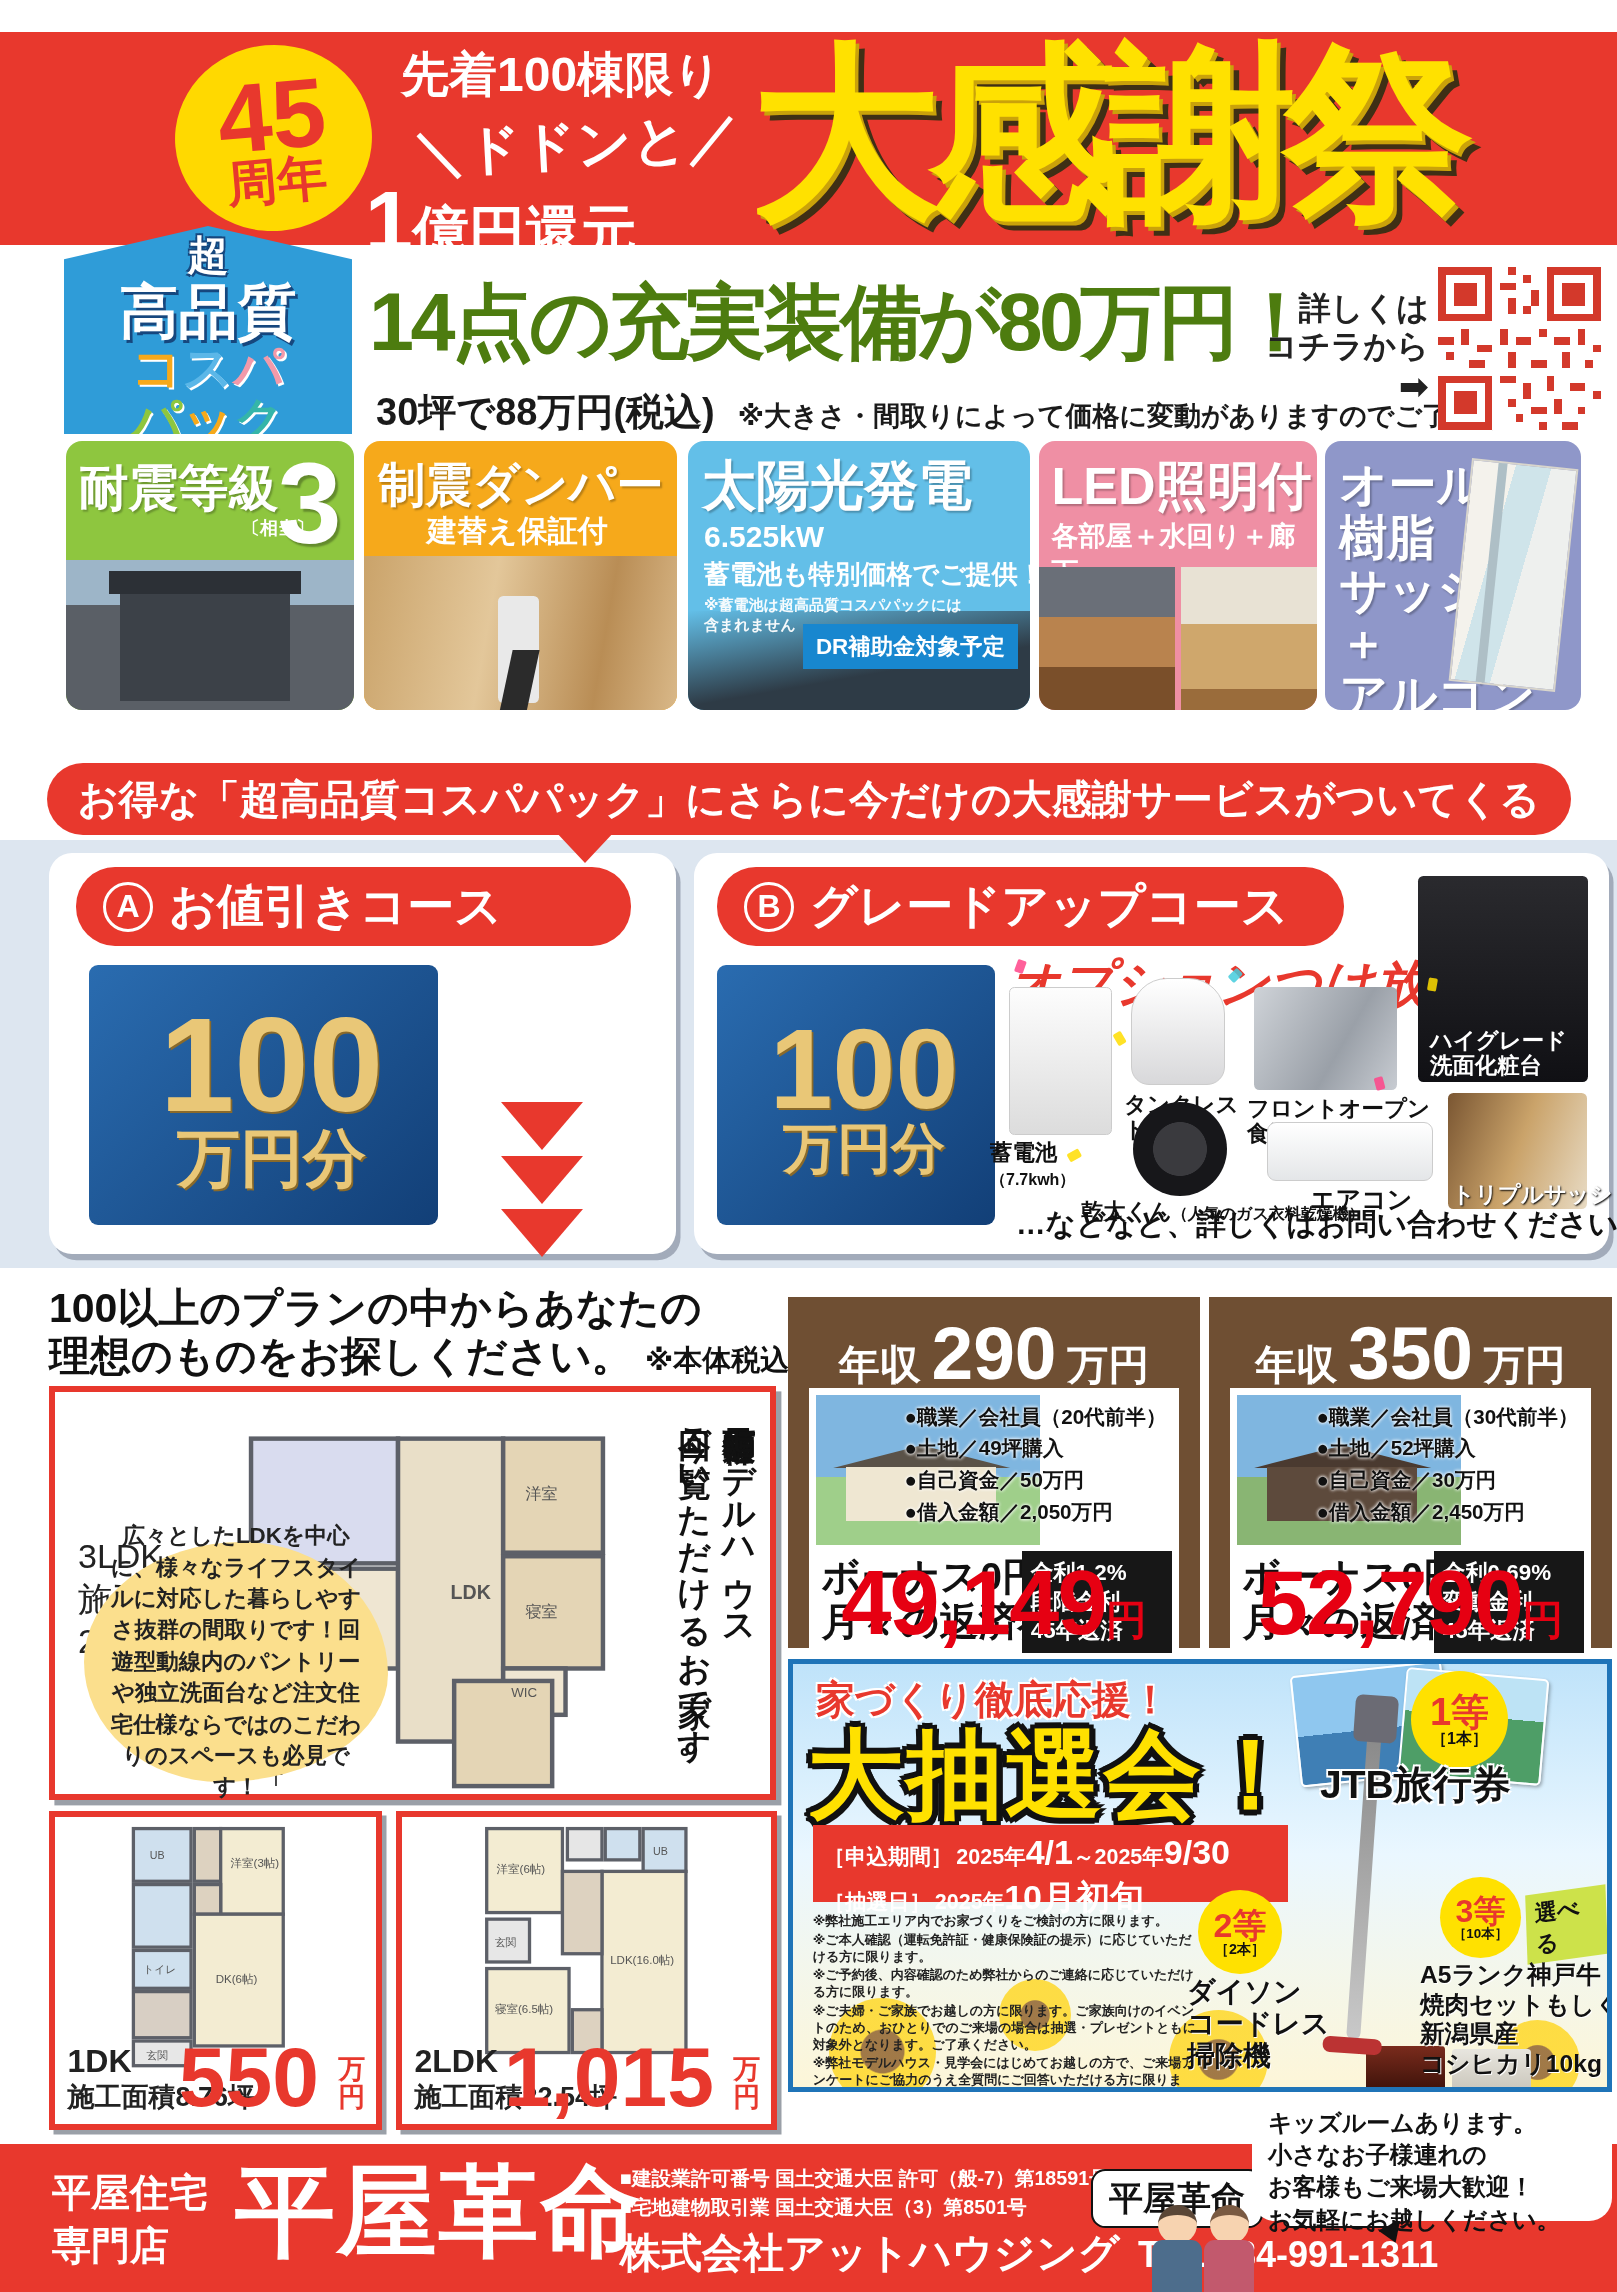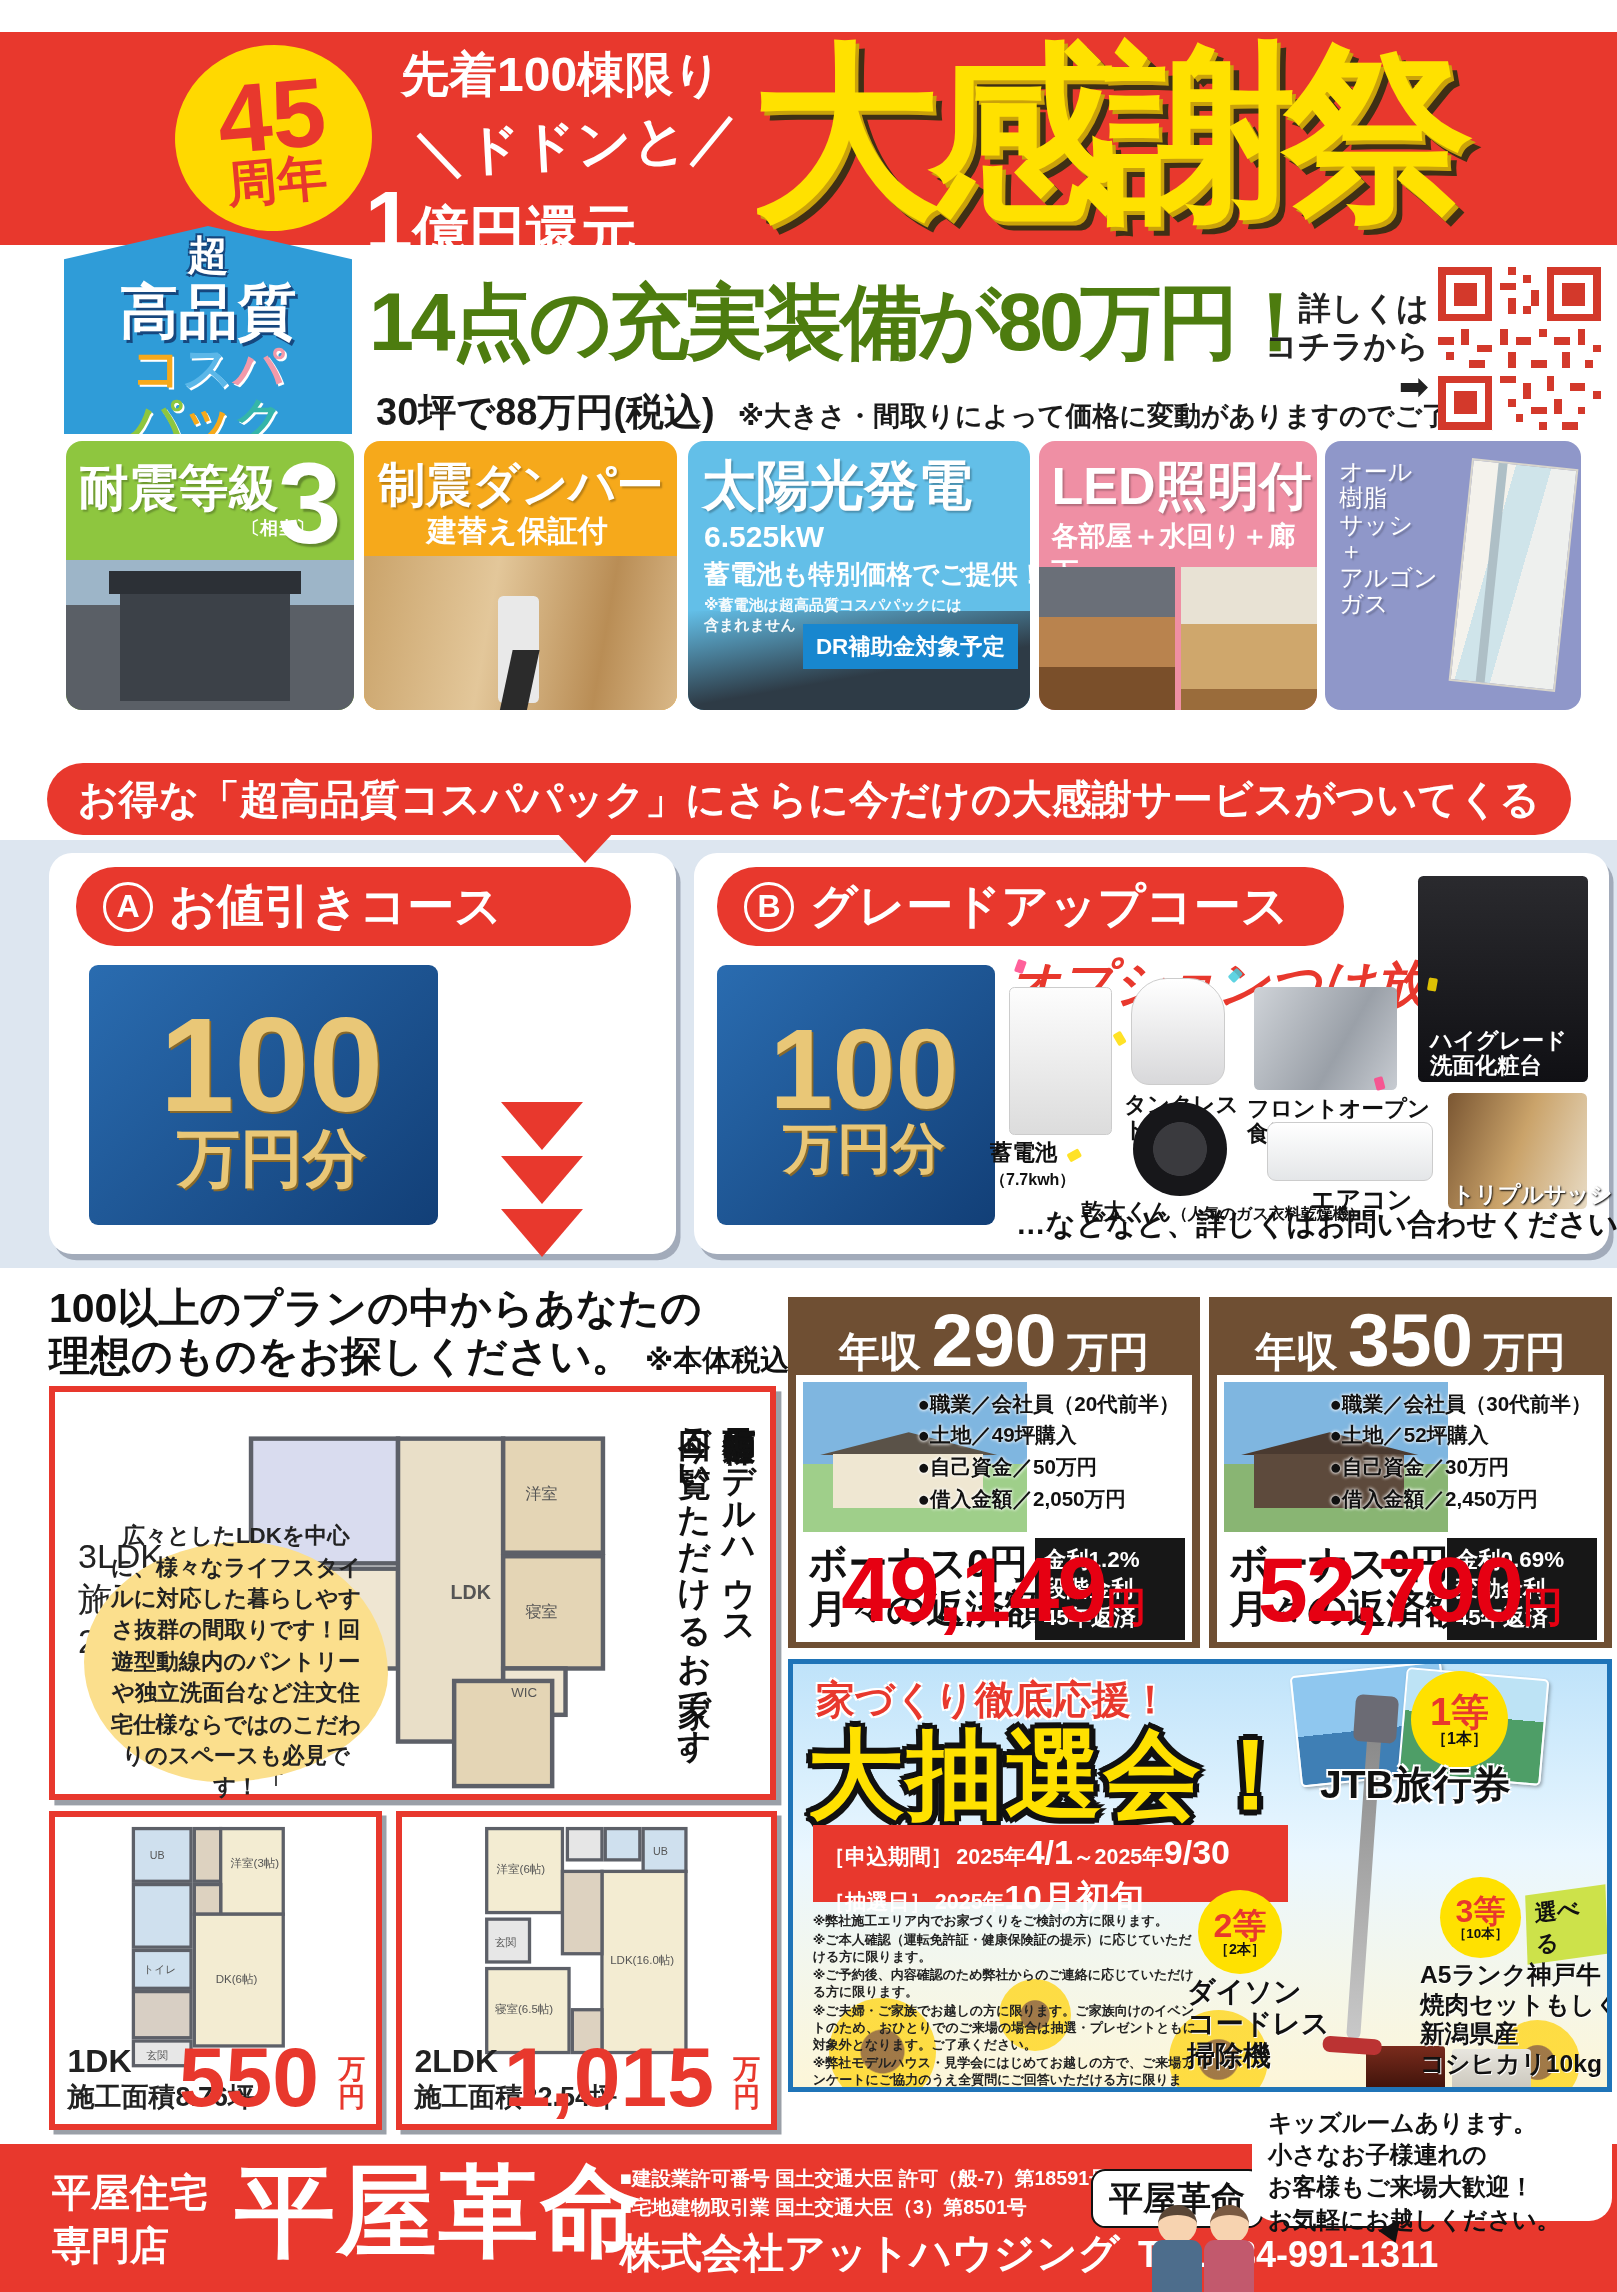--- a/index.html
+++ b/index.html
@@ -55,21 +55,21 @@
   .f3 .f-title{position:absolute;left:14.3px;top:9px;font-size:54px;}
   .f3 .f-kw{position:absolute;left:16px;top:79px;font-size:30px;font-weight:800;}
   .f3 .f-lead{position:absolute;left:16px;top:116px;font-size:26px;font-weight:900;white-space:nowrap;}
   .f3 .f-note{position:absolute;left:16px;top:154px;font-size:15px;font-weight:700;line-height:1.3;opacity:.95;}
   .f3 .f-badge{position:absolute;right:12.5px;bottom:41px;background:#1887cf;color:#fff;font-size:22.4px;font-weight:900;padding:7.2px 12.5px;}
   .f3 .photo{position:absolute;left:0;right:0;bottom:0;height:99px;background:linear-gradient(170deg,rgba(40,50,60,0) 0,#2e3b46 60%);}
   .f4 .f-title{position:absolute;left:12.5px;top:10.7px;font-size:52px;}
   .f4 .f-sub{position:absolute;left:12.5px;top:77px;font-size:27px;font-weight:800;}
   .f4 .photo1{position:absolute;left:0;bottom:0;width:136px;height:143px;background:linear-gradient(#6a6f78 0 35%,#b9834e 35% 70%,#7a4f2a 70%);}
   .f4 .photo2{position:absolute;right:0;bottom:0;width:136px;height:143px;background:linear-gradient(#e8e2d4 0 40%,#cfa76c 40% 85%,#9a6c3b 85%);}
-  .f5 .f-lines{position:absolute;left:14.3px;top:18px;font-size:24px;font-weight:400;line-height:1.1;text-shadow:1.8px 1.8px 1.8px rgba(0,0,0,.25);}
+  .f5 .f-lines{position:absolute;left:14.3px;top:18px;font-size:48px;font-weight:700;line-height:1.1;text-shadow:1.8px 1.8px 1.8px rgba(0,0,0,.25);}
   .sash{position:absolute;right:14.3px;top:21.5px;width:107px;height:224px;background:linear-gradient(100deg,#f4f2ec 0 30%,#cfe4ea 30% 55%,#eef0ee 55%);border:2.7px solid #d8d5cc;transform:rotate(6deg);}
   .sash::before{content:"";position:absolute;left:25px;top:0;bottom:0;width:9px;background:#aebfc6;}
 
   .more-note{position:absolute;right:25px;top:715px;font-size:32px;font-weight:900;color:#111;}
 
   .service-banner{position:absolute;left:47px;top:763px;width:1524px;height:72px;background:#e8382d;border-radius:38px;display:flex;align-items:center;justify-content:center;font-size:40px;font-weight:900;color:#fff;white-space:nowrap;z-index:3;}
   .service-tail{position:absolute;left:555px;top:831px;width:0;height:0;border-left:30px solid transparent;border-right:30px solid transparent;border-top:32px solid #e8382d;z-index:2;}
 
   
   .ab-bg{position:absolute;left:0;top:840px;width:1617px;height:428px;background:#dde6f0;}
@@ -111,21 +111,21 @@
   .small-box{position:absolute;top:1811px;border:6.3px solid #e8382d;background:#fff;box-shadow:4.5px 4.5px 0 #9aa0a8;}
   .sb1{left:49px;width:333px;height:319px;}
   .sb2{left:396px;width:381px;height:319px;}
   .sb-caption{position:absolute;left:12.5px;bottom:9px;font-size:27px;font-weight:800;color:#222;line-height:1.25;}
   .sb-type{font-size:32px;}
   .sb-price{position:absolute;right:57px;bottom:5.4px;font-size:84px;font-weight:900;color:#e8382d;line-height:1;}
   .sb-unit{position:absolute;right:10.7px;bottom:12.5px;font-size:27px;font-weight:900;color:#e8382d;line-height:1.05;}
   svg text{font-family:"Liberation Sans","DejaVu Sans",sans-serif;}
 
   
-  .income{position:absolute;top:1297px;height:351px;background:#6f4f33;padding:8px;}
+  .income{position:absolute;top:1297px;height:351px;background:#6f4f33;padding:21px;}
   .inc-a{left:788px;width:412px;}
   .inc-b{left:1209px;width:403px;}
   .inc-header{height:70px;display:flex;align-items:baseline;justify-content:center;color:#fff;gap:10.7px;}
   .inc-label{font-size:41px;font-weight:900;}
   .inc-amount{font-size:75px;font-weight:900;line-height:70px;}
   .inc-unit{font-size:41px;font-weight:900;}
   .inc-body{position:relative;background:#fff;height:267px;}
   .inc-photo{position:absolute;left:7.2px;top:7.2px;width:224px;height:150px;background:linear-gradient(#7fb6e0 0 55%,#9fcf8a 55%);overflow:hidden;}
   .inc-roof{position:absolute;left:16px;top:50px;width:179px;height:23px;background:#5a5248;clip-path:polygon(0 100%,50% 0,100% 100%);}
   .inc-wall{position:absolute;left:30px;top:72px;width:150px;height:54px;background:#efe7d2;}

